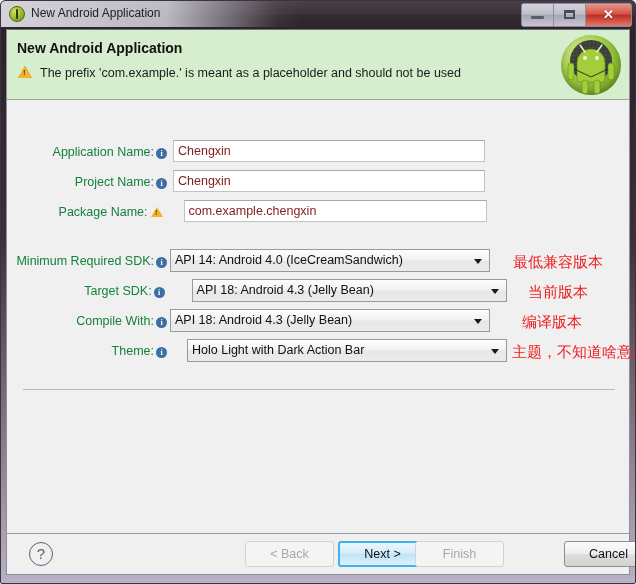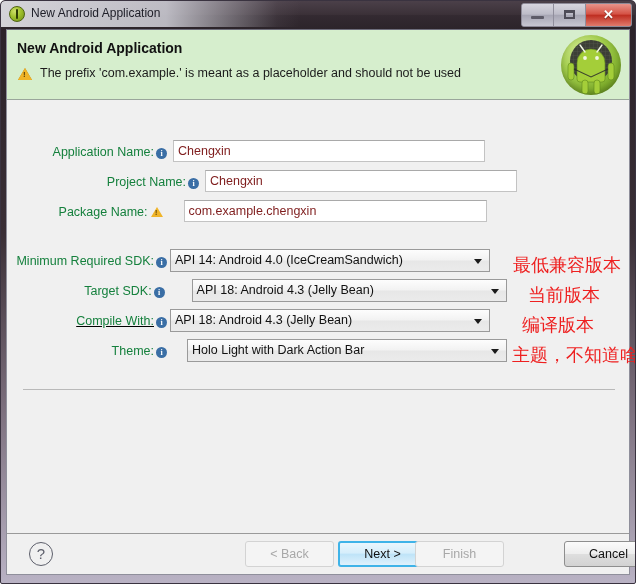--- a/index.html
+++ b/index.html
@@ -143,21 +143,21 @@
     position: absolute;
     left: 10px; top: 10px;
     font-size: 14px;
     font-weight: bold;
     color: #111111;
   }
   .banner-msg-row {
     position: absolute;
     left: 11px; top: 36px;
     display: flex;
-    align-items: flex-end;
+    align-items: flex-start;
   }
   .warn-tri {
     width: 0; height: 0;
     border-left: 7px solid transparent;
     border-right: 7px solid transparent;
     border-bottom: 12px solid #f0b429;
     position: relative;
     margin-right: 8px;
     filter: drop-shadow(0 0 0 #b07a10);
   }
@@ -265,21 +265,21 @@
   .combo .arrow {
     position: absolute;
     right: 7px; top: 9px;
     width: 0; height: 0;
     border-left: 4.5px solid transparent;
     border-right: 4.5px solid transparent;
     border-top: 5px solid #1b1b1b;
   }
   .note {
     position: absolute;
-    font-size: 18px;
+    font-size: 15px;
     color: #ee2020;
     white-space: nowrap;
     font-family: "DejaVu Sans", sans-serif;
   }
   .hr {
     position: absolute;
     left: 16px;
     width: 592px;
     height: 1px;
     background: #b9b9b9;
@@ -408,21 +408,21 @@
 
     <div class="form">
 
       <div class="row" style="left:0; top:38px; width:480px;">
         <div style="width:160px; text-align:right;">
           <span class="lbl">Application Name:</span><span class="info-dot">i</span>
         </div>
         <div class="txtfield" style="width:312px; margin-left:6px;">Chengxin</div>
       </div>
 
-      <div class="row" style="left:0; top:68px; width:480px;padding-left:32px;">
+      <div class="row" style="left:0; top:68px; width:480px;">
         <div style="width:160px; text-align:right;">
           <span class="lbl">Project Name:</span><span class="info-dot">i</span>
         </div>
         <div class="txtfield" style="width:312px; margin-left:6px;">Chengxin</div>
       </div>
 
       <div class="row" style="left:0; top:98px; width:480px;">
         <div style="width:160px; text-align:right;">
           <span class="lbl">Package Name:</span><span class="warn-dot"></span>
         </div>
@@ -445,21 +445,21 @@
           <span class="lbl">Target SDK:</span><span class="info-dot">i</span>
         </div>
         <div class="combo" style="width:320px; margin-left:3px;">
           <span>API 18: Android 4.3 (Jelly Bean)</span>
           <span class="arrow"></span>
         </div>
       </div>
       <div class="note" style="left:521px; top:182px;">当前版本</div>
 
       <div class="row" style="left:0; top:207px; width:500px;">
-        <div style="width:160px; text-align:right;text-decoration:underline;">
+        <div style="width:160px; text-align:right;">
           <span class="lbl">Compile With:</span><span class="info-dot">i</span>
         </div>
         <div class="combo" style="width:320px; margin-left:3px;">
           <span>API 18: Android 4.3 (Jelly Bean)</span>
           <span class="arrow"></span>
         </div>
       </div>
       <div class="note" style="left:515px; top:212px;">编译版本</div>
 
       <div class="row" style="left:0; top:237px; width:500px;">

